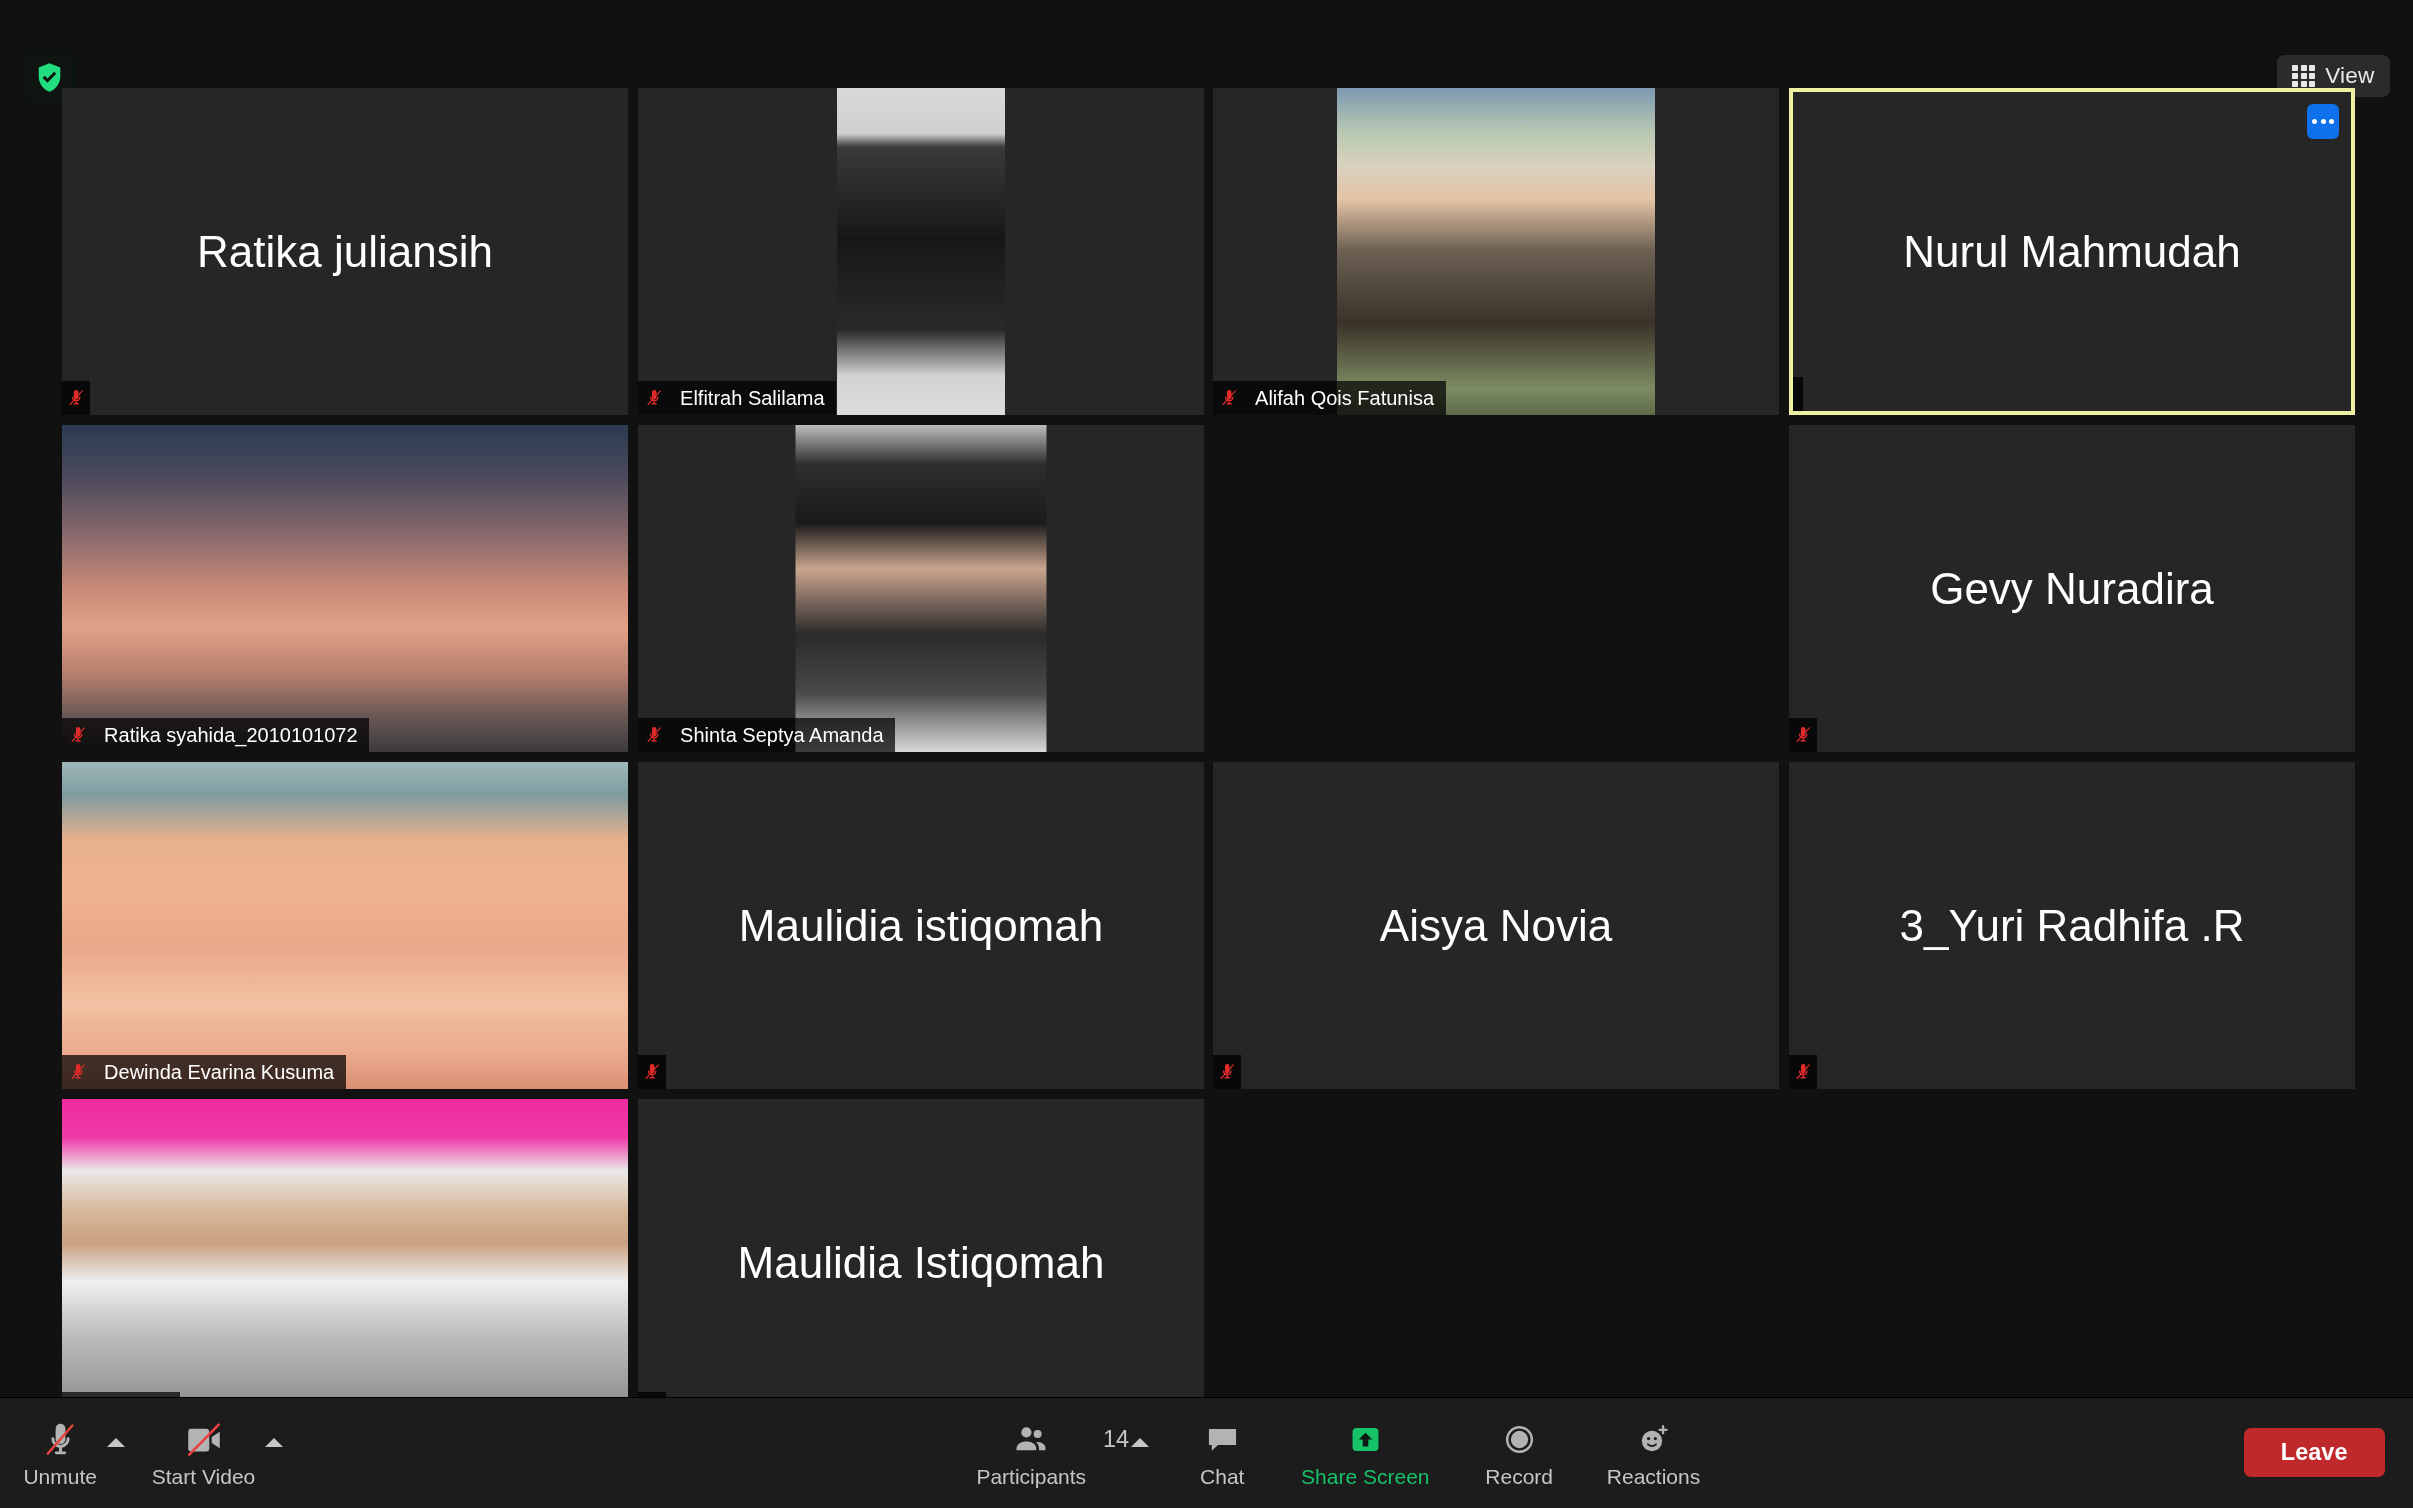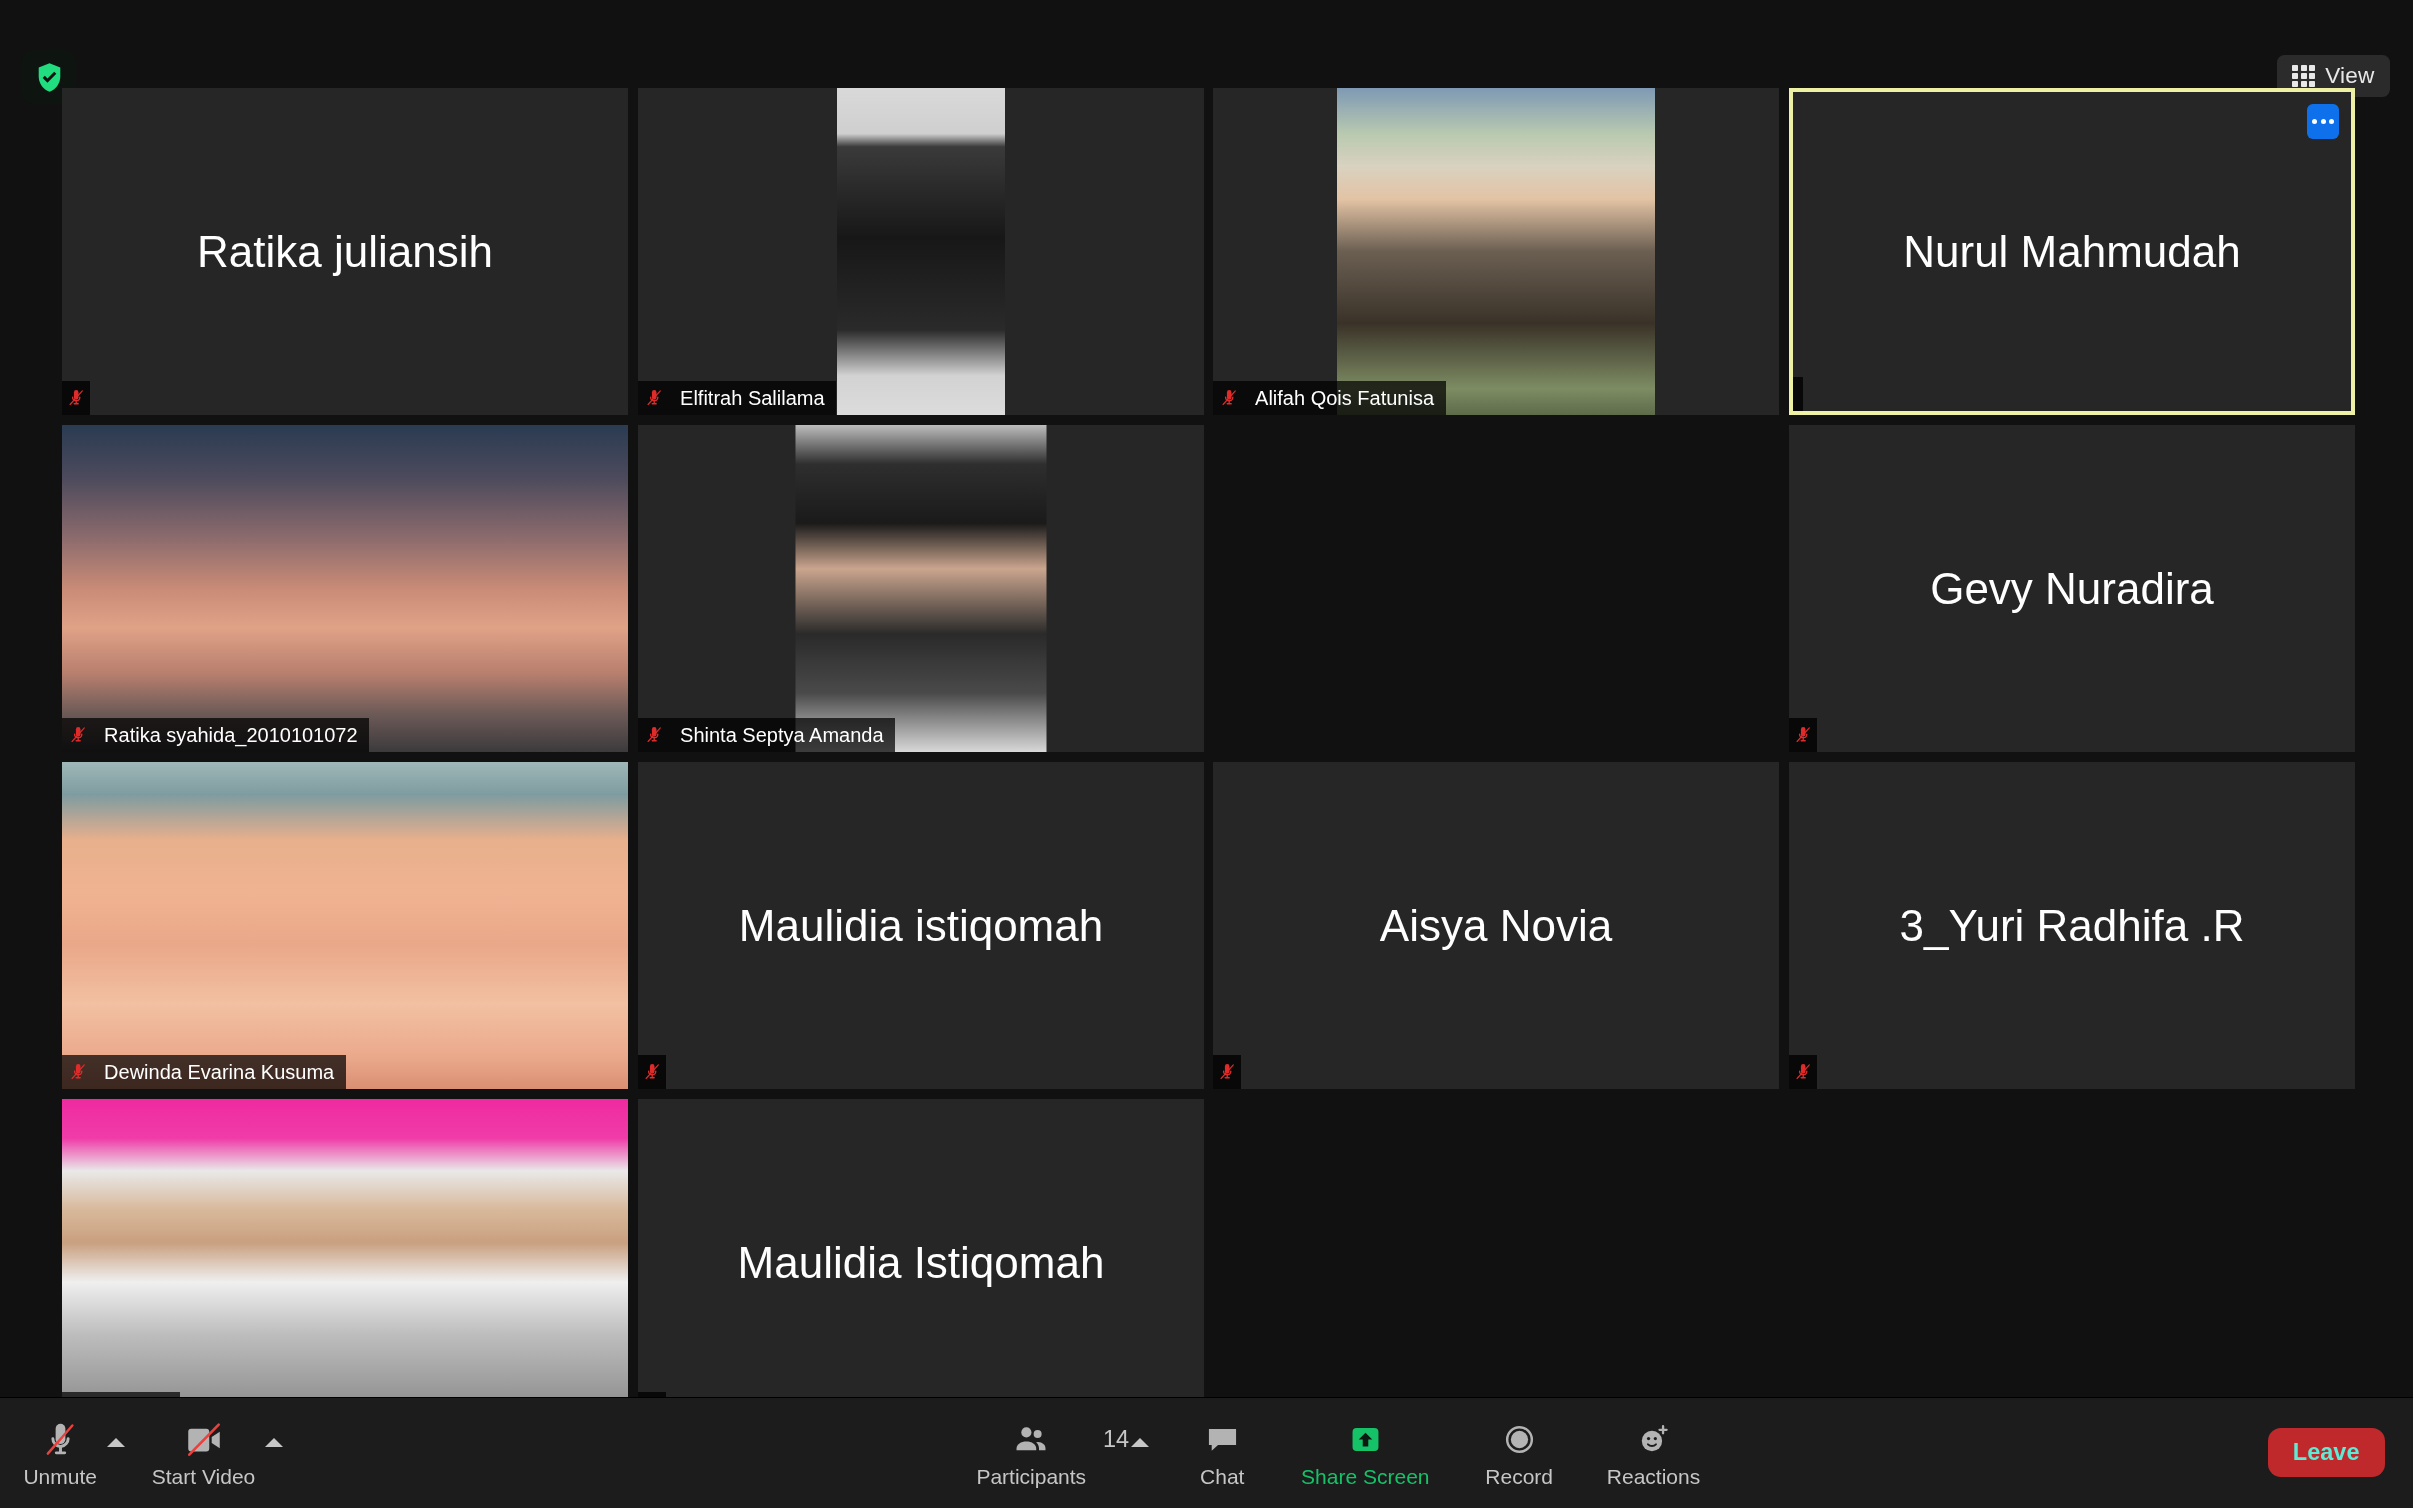--- a/index.html
+++ b/index.html
@@ -108,23 +108,23 @@
   .tb-label { color:#c6c6c6; font-size:21px; margin-top:1.7px; white-space:nowrap; }
   .tb-label.green { color:#16c268; }
   .caret {
     width:0; height:0; margin-top:22px; margin-left:1.7px;
     border-left:9.2px solid transparent; border-right:9.2px solid transparent;
     border-bottom:9.2px solid #c6c6c6; cursor:pointer;
   }
   .pcount { color:#c6c6c6; font-size:23.5px; margin-left:8.4px; line-height:47px; }
   .leave-btn {
     position:absolute; right:28.5px; top:30px;
-    background:#c0292b; color:#5eead4;
+    background:#c0292b; color:#ffffff;
     font-size:23.5px; font-weight:bold;
-    padding:11px 25px; border-radius:13px;
+    padding:11px 37px; border-radius:7px;
     cursor:pointer;
   }
   .pill { display:flex; align-items:flex-start; }
 </style>
 </head>
 <body>
 
 <div id="app">
 
   <div class="topbar">

